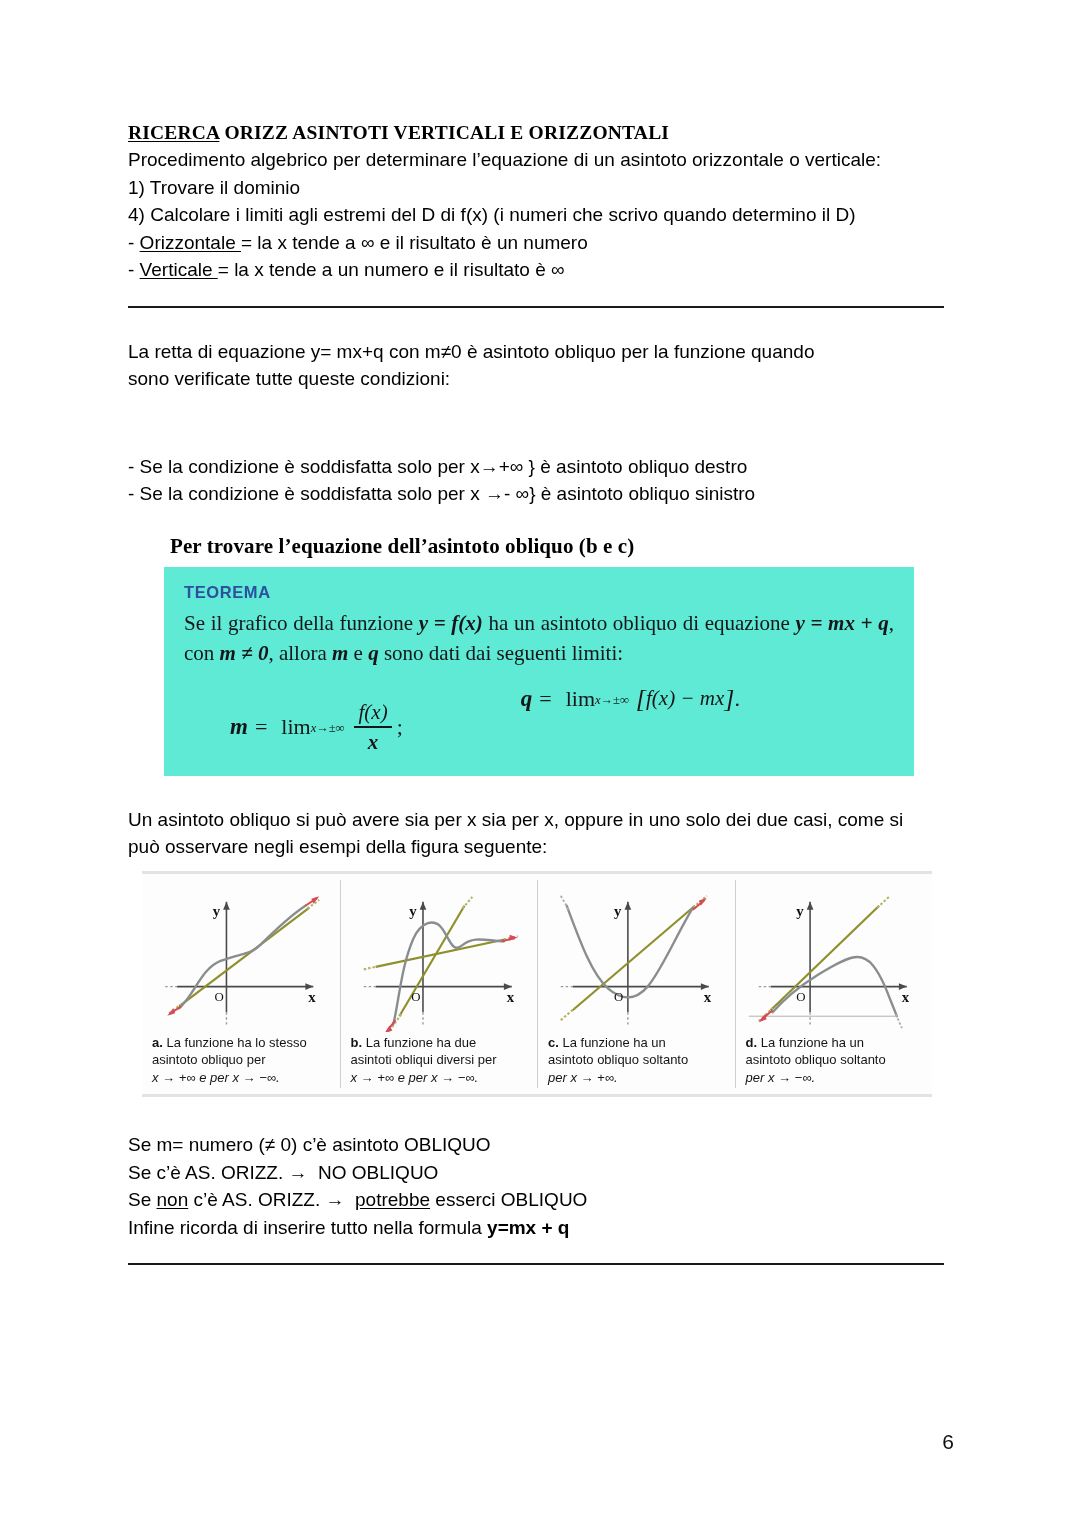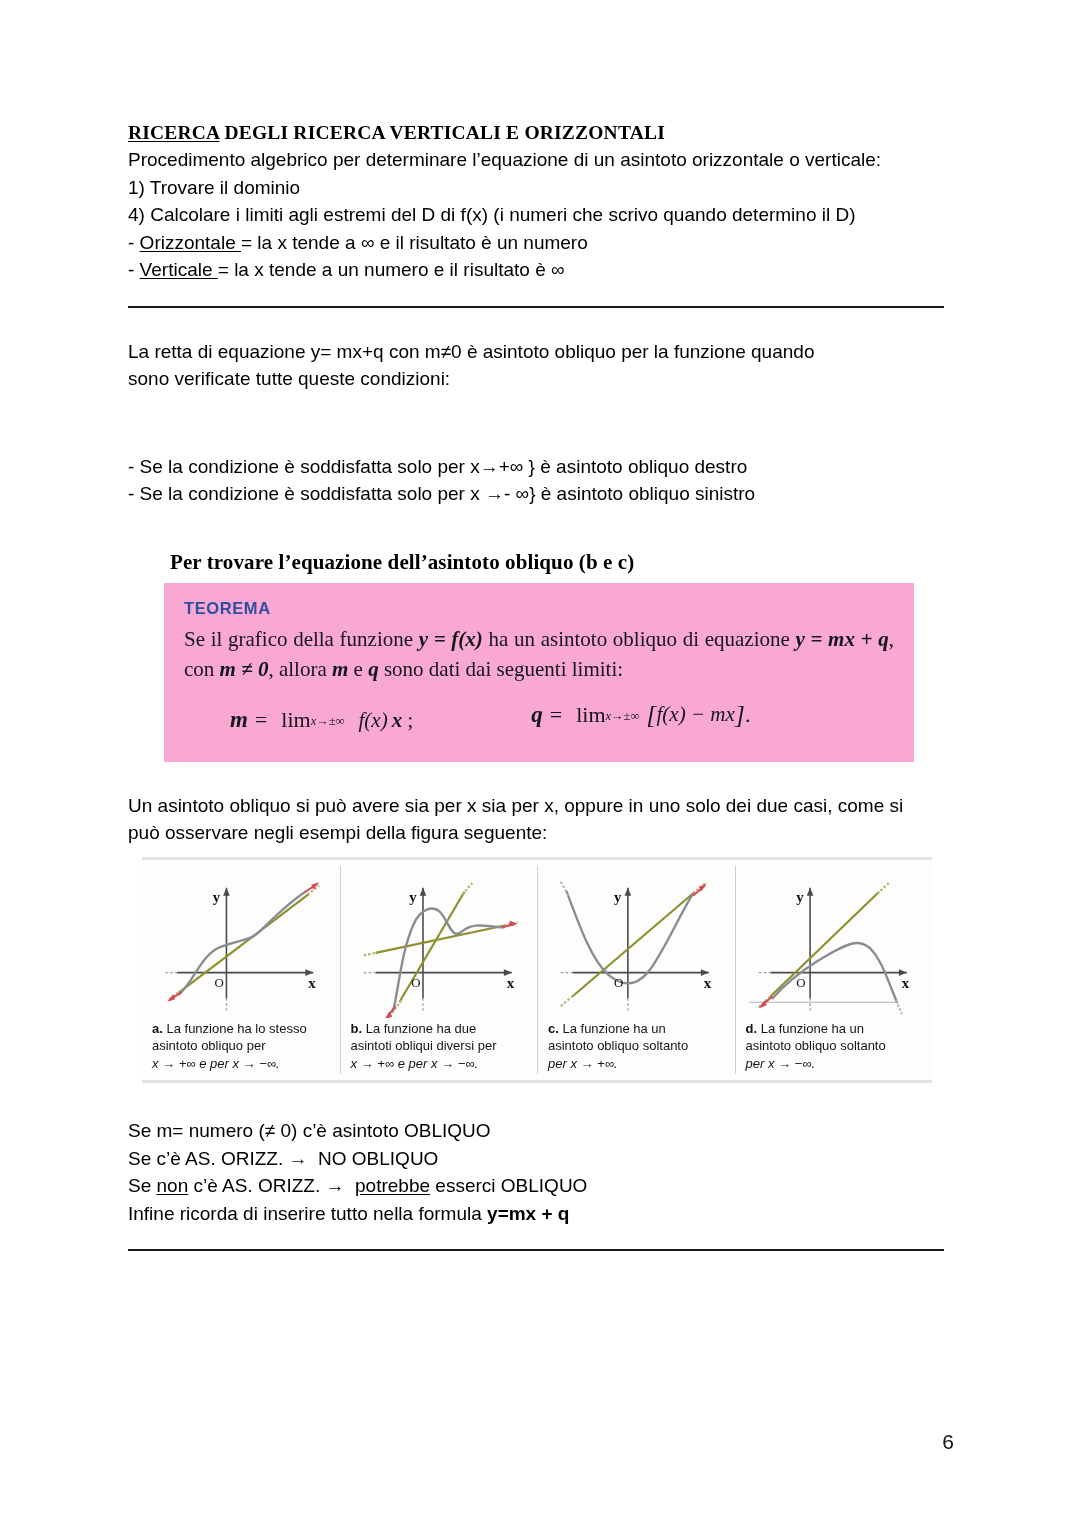--- a/index.html
+++ b/index.html
@@ -101,26 +101,26 @@
 
   
   .theorem-wrap {
     margin-left: 36px;
     width: 750px;
   }
   .theorem-title {
     font-family: "Liberation Serif", serif;
     font-weight: bold;
     font-size: 21px;
-    margin: 16px 0 8px 6px;
+    margin: 0 0 8px 6px;
     letter-spacing: 0.1px;
   }
   .theorem-box {
-    background: #f9a8d4;
-    padding: 16px 20px 22px 20px;
+    background: #5eead4;
+    padding: 16px 20px 6px 20px;
     width: 710px;
     box-sizing: content-box;
   }
   .teorema-label {
     color: #2e4e9e;
     font-family: "Liberation Sans", sans-serif;
     font-weight: bold;
     font-size: 16.5px;
     letter-spacing: 0.6px;
     margin-bottom: 6px;
@@ -153,24 +153,24 @@
   .lim {
     display: inline-flex;
     align-items: center;
     margin: 0 7px;
     line-height: 1;
   }
   .lim-top { font-size: 22px; }
   .lim-bot { font-size: 12.5px; font-style: italic; margin-top: 2px; }
   .frac {
     display: inline-flex;
-    flex-direction: row;
+    flex-direction: column;
     align-items: center;
     line-height: 1.15;
-    margin: 8px 3px;
+    margin: 16px 3px;
   }
   .frac-num { font-style: italic; font-size: 21px; padding: 0 4px; }
   .frac-bar { height: 1.6px; background: #14161a; width: 100%; margin: 2px 0; }
   .frac-den { font-style: italic; font-weight: bold; font-size: 21px; }
   .semi { margin-left: 2px; }
   .brk { font-size: 26px; font-style: italic; }
 
   
   .figure {
     margin-left: 14px;
@@ -212,21 +212,21 @@
     font-size: 21px;
     color: #111;
   }
 </style>
 </head>
 <body>
 
 <div class="page">
   <div class="content">
 
-    <div class="serif-head"><span class="u">RICERCA</span><span> DEGLI RICERCA VERTICALI E ORIZZONTALI</span></div>
+    <div class="serif-head"><span class="u">RICERCA</span><span> ORIZZ ASINTOTI VERTICALI E ORIZZONTALI</span></div>
 
     <div class="body-line">Procedimento algebrico per determinare l’equazione di un asintoto orizzontale o verticale:</div>
     <div class="body-line">1) Trovare il dominio</div>
     <div class="body-line">4) Calcolare i limiti agli estremi del D di f(x) (i numeri che scrivo quando determino il D)</div>
 
     <div class="body-line">- <span class="u">Orizzontale </span><span>= la x tende a ∞ e il risultato è un numero</span></div>
     <div class="body-line">- <span class="u">Verticale </span><span>= la x tende a un numero e il risultato è ∞</span></div>
 
     <div class="spacer-22"></div>
     <hr class="hr-thick">

